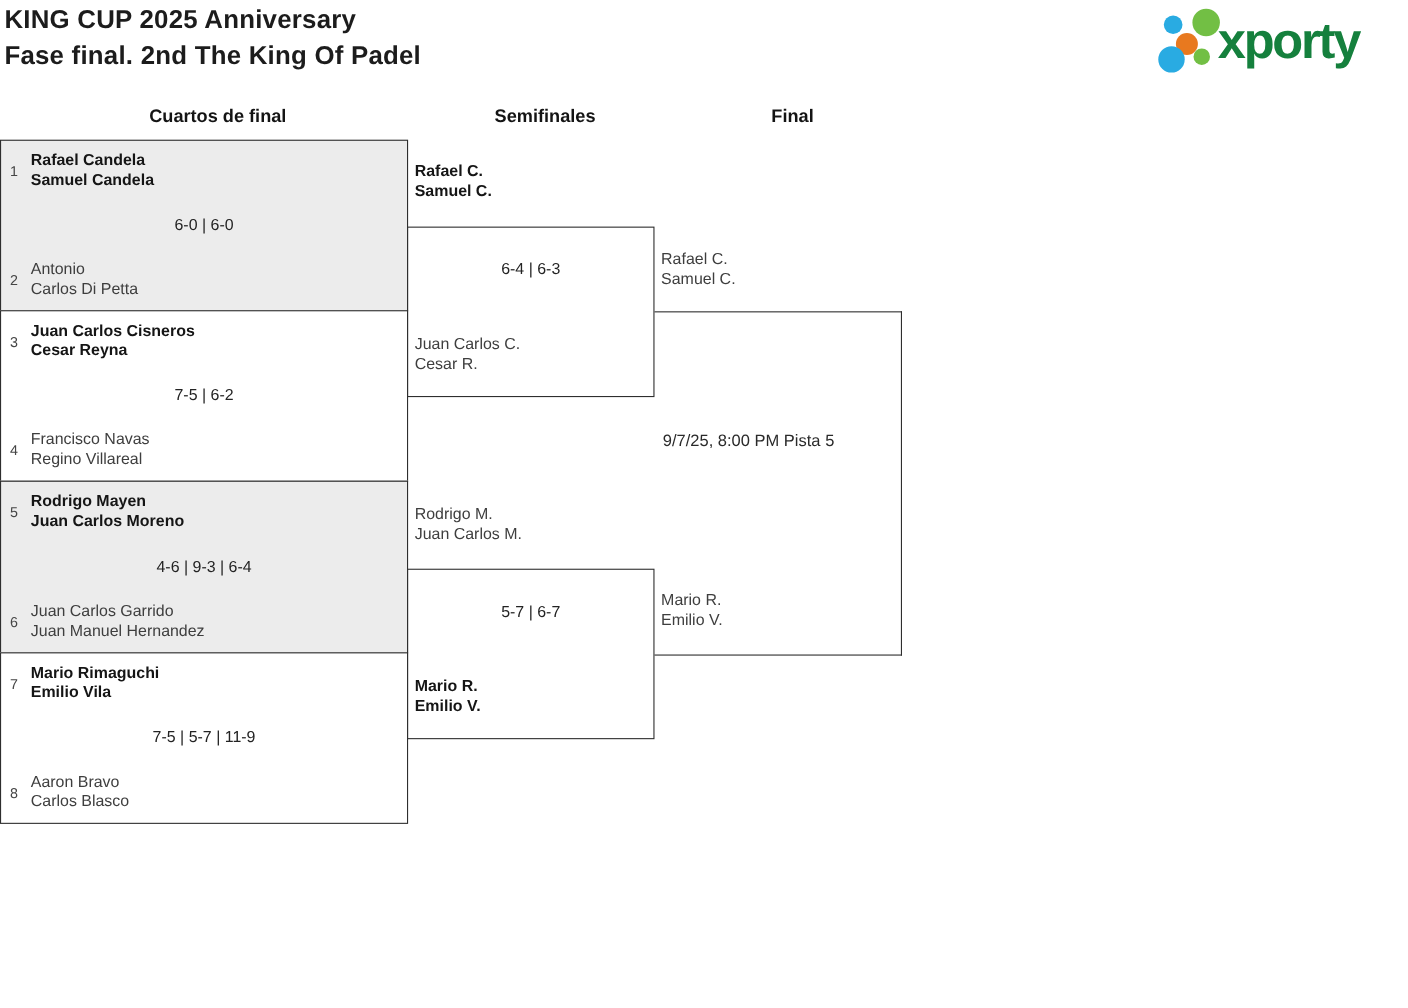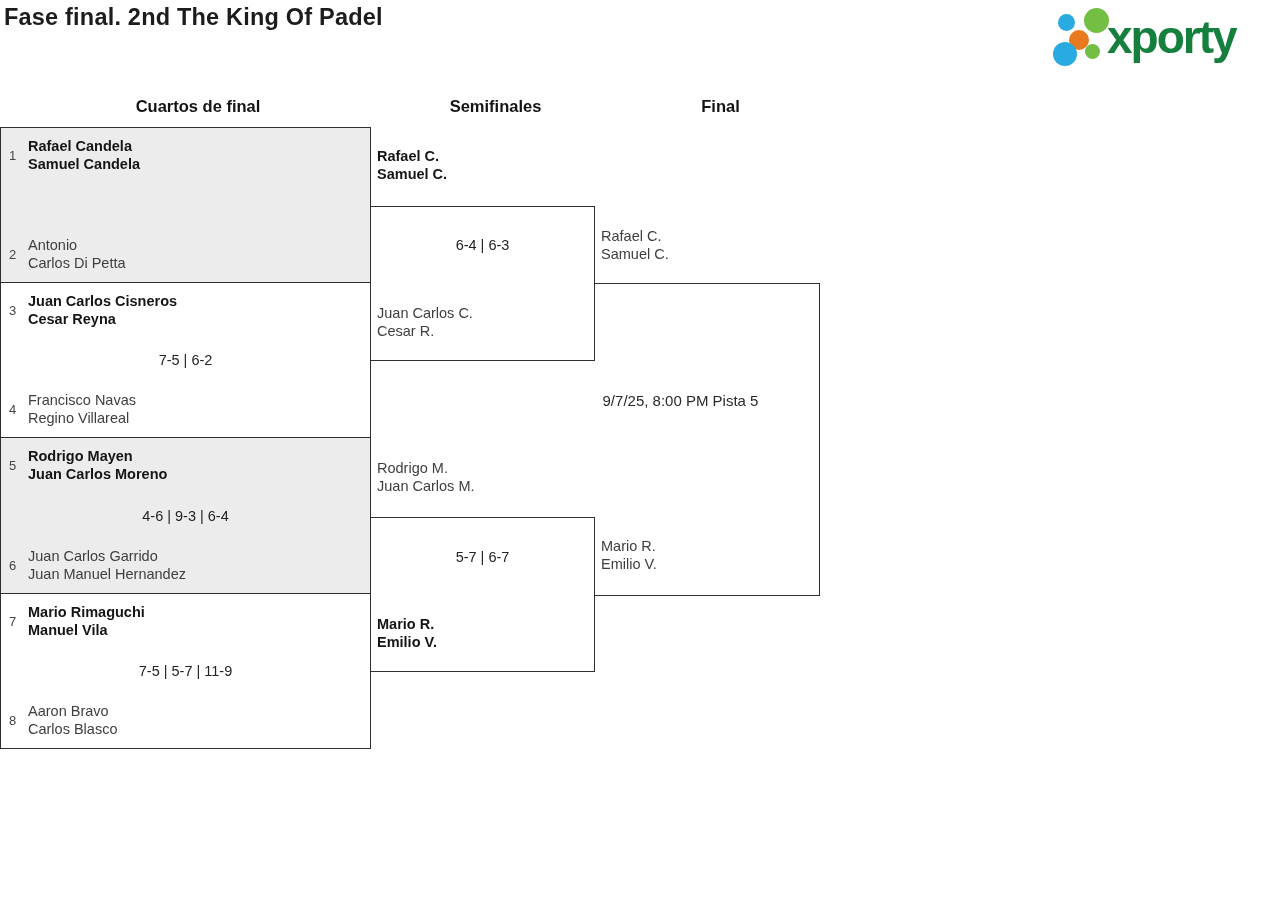--- a/index.html
+++ b/index.html
@@ -69,20 +69,21 @@
   }
   .schedule {
     position: absolute; left: 568px; top: 392px; width: 225px;
     text-align: center; font-size: 15px; color: #2a2a2a;
   }
 </style>
 </head>
 <body>
 
 <div class="titles">
+  <div>KING CUP 2025 Anniversary</div>
   <div>Fase final. 2nd The King Of Padel</div>
 </div>
 
 <div class="logo">
   <span class="dot" style="left:8px;top:8px;width:17px;height:17px;background:#29abe2;"></span>
   <span class="dot" style="left:34px;top:2px;width:25px;height:25px;background:#72bf44;"></span>
   <span class="dot" style="left:19px;top:24px;width:20px;height:20px;background:#e8791f;"></span>
   <span class="dot" style="left:3px;top:36px;width:24px;height:24px;background:#29abe2;"></span>
   <span class="dot" style="left:35px;top:38px;width:15px;height:15px;background:#72bf44;"></span>
   <span class="logo-text" style="color:#15803d;">xporty</span>
@@ -93,20 +94,21 @@
 <div class="round-header" style="left:595px;width:225px;">Final</div>
 
 <div class="matchbox qf" style="top:127px;height:156px;background:#ececec;">
   <div class="team-row row-top">
     <span class="seed">1</span>
     <span class="names winner">
       <span class="nm">Rafael Candela</span>
       <span class="nm">Samuel Candela</span>
     </span>
   </div>
+  <div class="score">6-0 | 6-0</div>
   <div class="team-row row-bottom">
     <span class="seed">2</span>
     <span class="names">
       <span class="nm">Antonio</span>
       <span class="nm">Carlos Di Petta</span>
     </span>
   </div>
 </div>
 
 <div class="matchbox qf" style="top:282px;height:156px;background:#ffffff;">
@@ -143,21 +145,21 @@
       <span class="nm">Juan Manuel Hernandez</span>
     </span>
   </div>
 </div>
 
 <div class="matchbox qf" style="top:593px;height:156px;background:#ffffff;">
   <div class="team-row row-top">
     <span class="seed">7</span>
     <span class="names winner">
       <span class="nm">Mario Rimaguchi</span>
-      <span class="nm">Manuel Vila</span>
+      <span class="nm">Emilio Vila</span>
     </span>
   </div>
   <div class="score">7-5 | 5-7 | 11-9</div>
   <div class="team-row row-bottom">
     <span class="seed">8</span>
     <span class="names">
       <span class="nm">Aaron Bravo</span>
       <span class="nm">Carlos Blasco</span>
     </span>
   </div>

